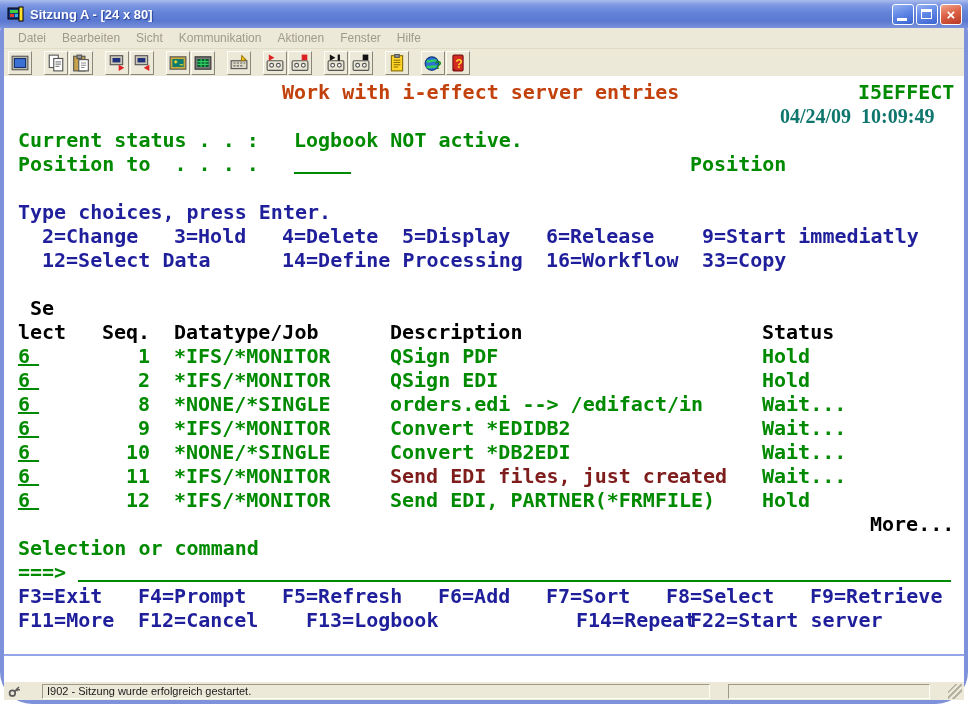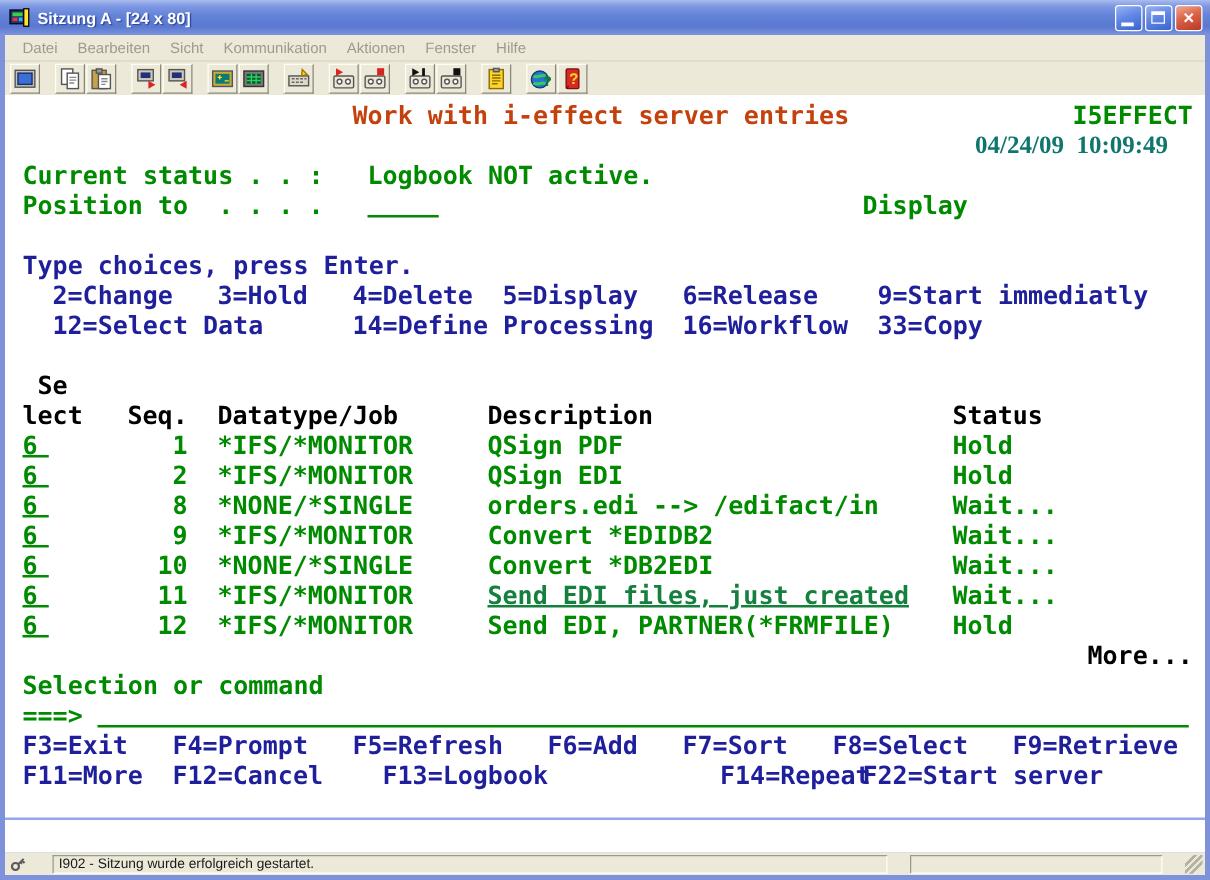--- a/index.html
+++ b/index.html
@@ -1,18 +1,18 @@
 <!DOCTYPE html>
 <html><head>
 <meta charset="utf-8">
 <style>
   * { margin:0; padding:0; box-sizing:border-box; }
   html,body { width:968px; height:704px; font-family:"Liberation Sans",sans-serif; }
   .window { position:relative; width:968px; height:704px; background:#7e92dc;
-            display:flex; flex-direction:column; padding:0 4px 4px 4px; }
+            display:flex; flex-direction:column; padding:0 4px 4px 4px;border-radius:32px; }
 
   
   .titlebar { height:28px; margin:0 -4px; padding:0 6px 0 7px; display:flex; align-items:center;
               background:linear-gradient(180deg,#a9bcee 0%,#7d97e2 18%,#6383d8 45%,#5a78d0 75%,#7b93dd 100%); }
   .title-icon { width:18px; height:18px; margin-right:5px; flex:0 0 auto; }
   .title-text { color:#fff; font-size:13px; font-weight:bold; text-shadow:1px 1px 1px #2a4096; flex:1;
                 white-space:nowrap; overflow:hidden; }
   .wbtns { display:flex; gap:2px; }
   .wbtn { width:22px; height:21px; border-radius:3px; border:1px solid #fff; position:relative;
           background:linear-gradient(160deg,#96b2f2 0%,#6188e6 45%,#3a63d0 100%); cursor:default; }
@@ -223,21 +223,21 @@
 
   <div class="screen">
     <div class="oia-sep"></div>
   <span class="tseg" style="left: 278px; top: 4px; color: #c2410c;">Work with i-effect server entries</span>
       <span class="tseg" style="left: 854px; top: 4px; color: rgb(0, 138, 0);">I5EFFECT</span>
       <span class="tseg" style="left: 776px; top: 28px; color: #0f766e; font-family: Liberation Serif, serif;">04/24/09  10:09:49</span>
       <span class="tseg" style="left: 14px; top: 52px; color: rgb(0, 138, 0);">Current status . . :</span>
       <span class="tseg" style="left: 290px; top: 52px; color: rgb(0, 138, 0);">Logbook NOT active.</span>
       <span class="tseg" style="left: 14px; top: 76px; color: rgb(0, 138, 0);">Position to  . . . .</span>
       <span class="tseg input" style="left: 290px; top: 76px; color: rgb(0, 138, 0); min-width: 57px;"></span>
-      <span class="tseg" style="left: 686px; top: 76px; color: rgb(0, 138, 0);">Display</span>
+      <span class="tseg" style="left: 686px; top: 76px; color: rgb(0, 138, 0);">Position</span>
       <span class="tseg" style="left: 14px; top: 124px; color: rgb(31, 31, 156);">Type choices, press Enter.</span>
       <span class="tseg" style="left: 38px; top: 148px; color: rgb(31, 31, 156);">2=Change</span>
       <span class="tseg" style="left: 170px; top: 148px; color: rgb(31, 31, 156);">3=Hold</span>
       <span class="tseg" style="left: 278px; top: 148px; color: rgb(31, 31, 156);">4=Delete</span>
       <span class="tseg" style="left: 398px; top: 148px; color: rgb(31, 31, 156);">5=Display</span>
       <span class="tseg" style="left: 542px; top: 148px; color: rgb(31, 31, 156);">6=Release</span>
       <span class="tseg" style="left: 698px; top: 148px; color: rgb(31, 31, 156);">9=Start immediatly</span>
       <span class="tseg" style="left: 38px; top: 172px; color: rgb(31, 31, 156);">12=Select Data</span>
       <span class="tseg" style="left: 278px; top: 172px; color: rgb(31, 31, 156);">14=Define Processing</span>
       <span class="tseg" style="left: 542px; top: 172px; color: rgb(31, 31, 156);">16=Workflow</span>
@@ -269,21 +269,21 @@
       <span class="tseg" style="left: 386px; top: 340px; color: rgb(0, 138, 0);">Convert *EDIDB2</span>
       <span class="tseg" style="left: 758px; top: 340px; color: rgb(0, 138, 0);">Wait...</span>
       <span class="tseg input" style="left: 14px; top: 364px; color: rgb(0, 138, 0); min-width: 21px;">6</span>
       <span class="tseg" style="left: 122px; top: 364px; color: rgb(0, 138, 0);">10</span>
       <span class="tseg" style="left: 170px; top: 364px; color: rgb(0, 138, 0);">*NONE/*SINGLE</span>
       <span class="tseg" style="left: 386px; top: 364px; color: rgb(0, 138, 0);">Convert *DB2EDI</span>
       <span class="tseg" style="left: 758px; top: 364px; color: rgb(0, 138, 0);">Wait...</span>
       <span class="tseg input" style="left: 14px; top: 388px; color: rgb(0, 138, 0); min-width: 21px;">6</span>
       <span class="tseg" style="left: 122px; top: 388px; color: rgb(0, 138, 0);">11</span>
       <span class="tseg" style="left: 170px; top: 388px; color: rgb(0, 138, 0);">*IFS/*MONITOR</span>
-      <span class="tseg" style="left: 386px; top: 388px; color: #15803d; text-decoration: underline;">Send EDI files, just created</span>
+      <span class="tseg" style="left: 386px; top: 388px; color: #7f1d1d;">Send EDI files, just created</span>
       <span class="tseg" style="left: 758px; top: 388px; color: rgb(0, 138, 0);">Wait...</span>
       <span class="tseg input" style="left: 14px; top: 412px; color: rgb(0, 138, 0); min-width: 21px;">6</span>
       <span class="tseg" style="left: 122px; top: 412px; color: rgb(0, 138, 0);">12</span>
       <span class="tseg" style="left: 170px; top: 412px; color: rgb(0, 138, 0);">*IFS/*MONITOR</span>
       <span class="tseg" style="left: 386px; top: 412px; color: rgb(0, 138, 0);">Send EDI, PARTNER(*FRMFILE)</span>
       <span class="tseg" style="left: 758px; top: 412px; color: rgb(0, 138, 0);">Hold</span>
       <span class="tseg" style="left: 866px; top: 436px; color: rgb(0, 0, 0);">More...</span>
       <span class="tseg" style="left: 14px; top: 460px; color: rgb(0, 138, 0);">Selection or command</span>
       <span class="tseg" style="left: 14px; top: 484px; color: rgb(0, 138, 0);">===&gt;</span>
       <span class="tseg input" style="left: 74px; top: 484px; color: rgb(0, 138, 0); min-width: 873px;"></span>

